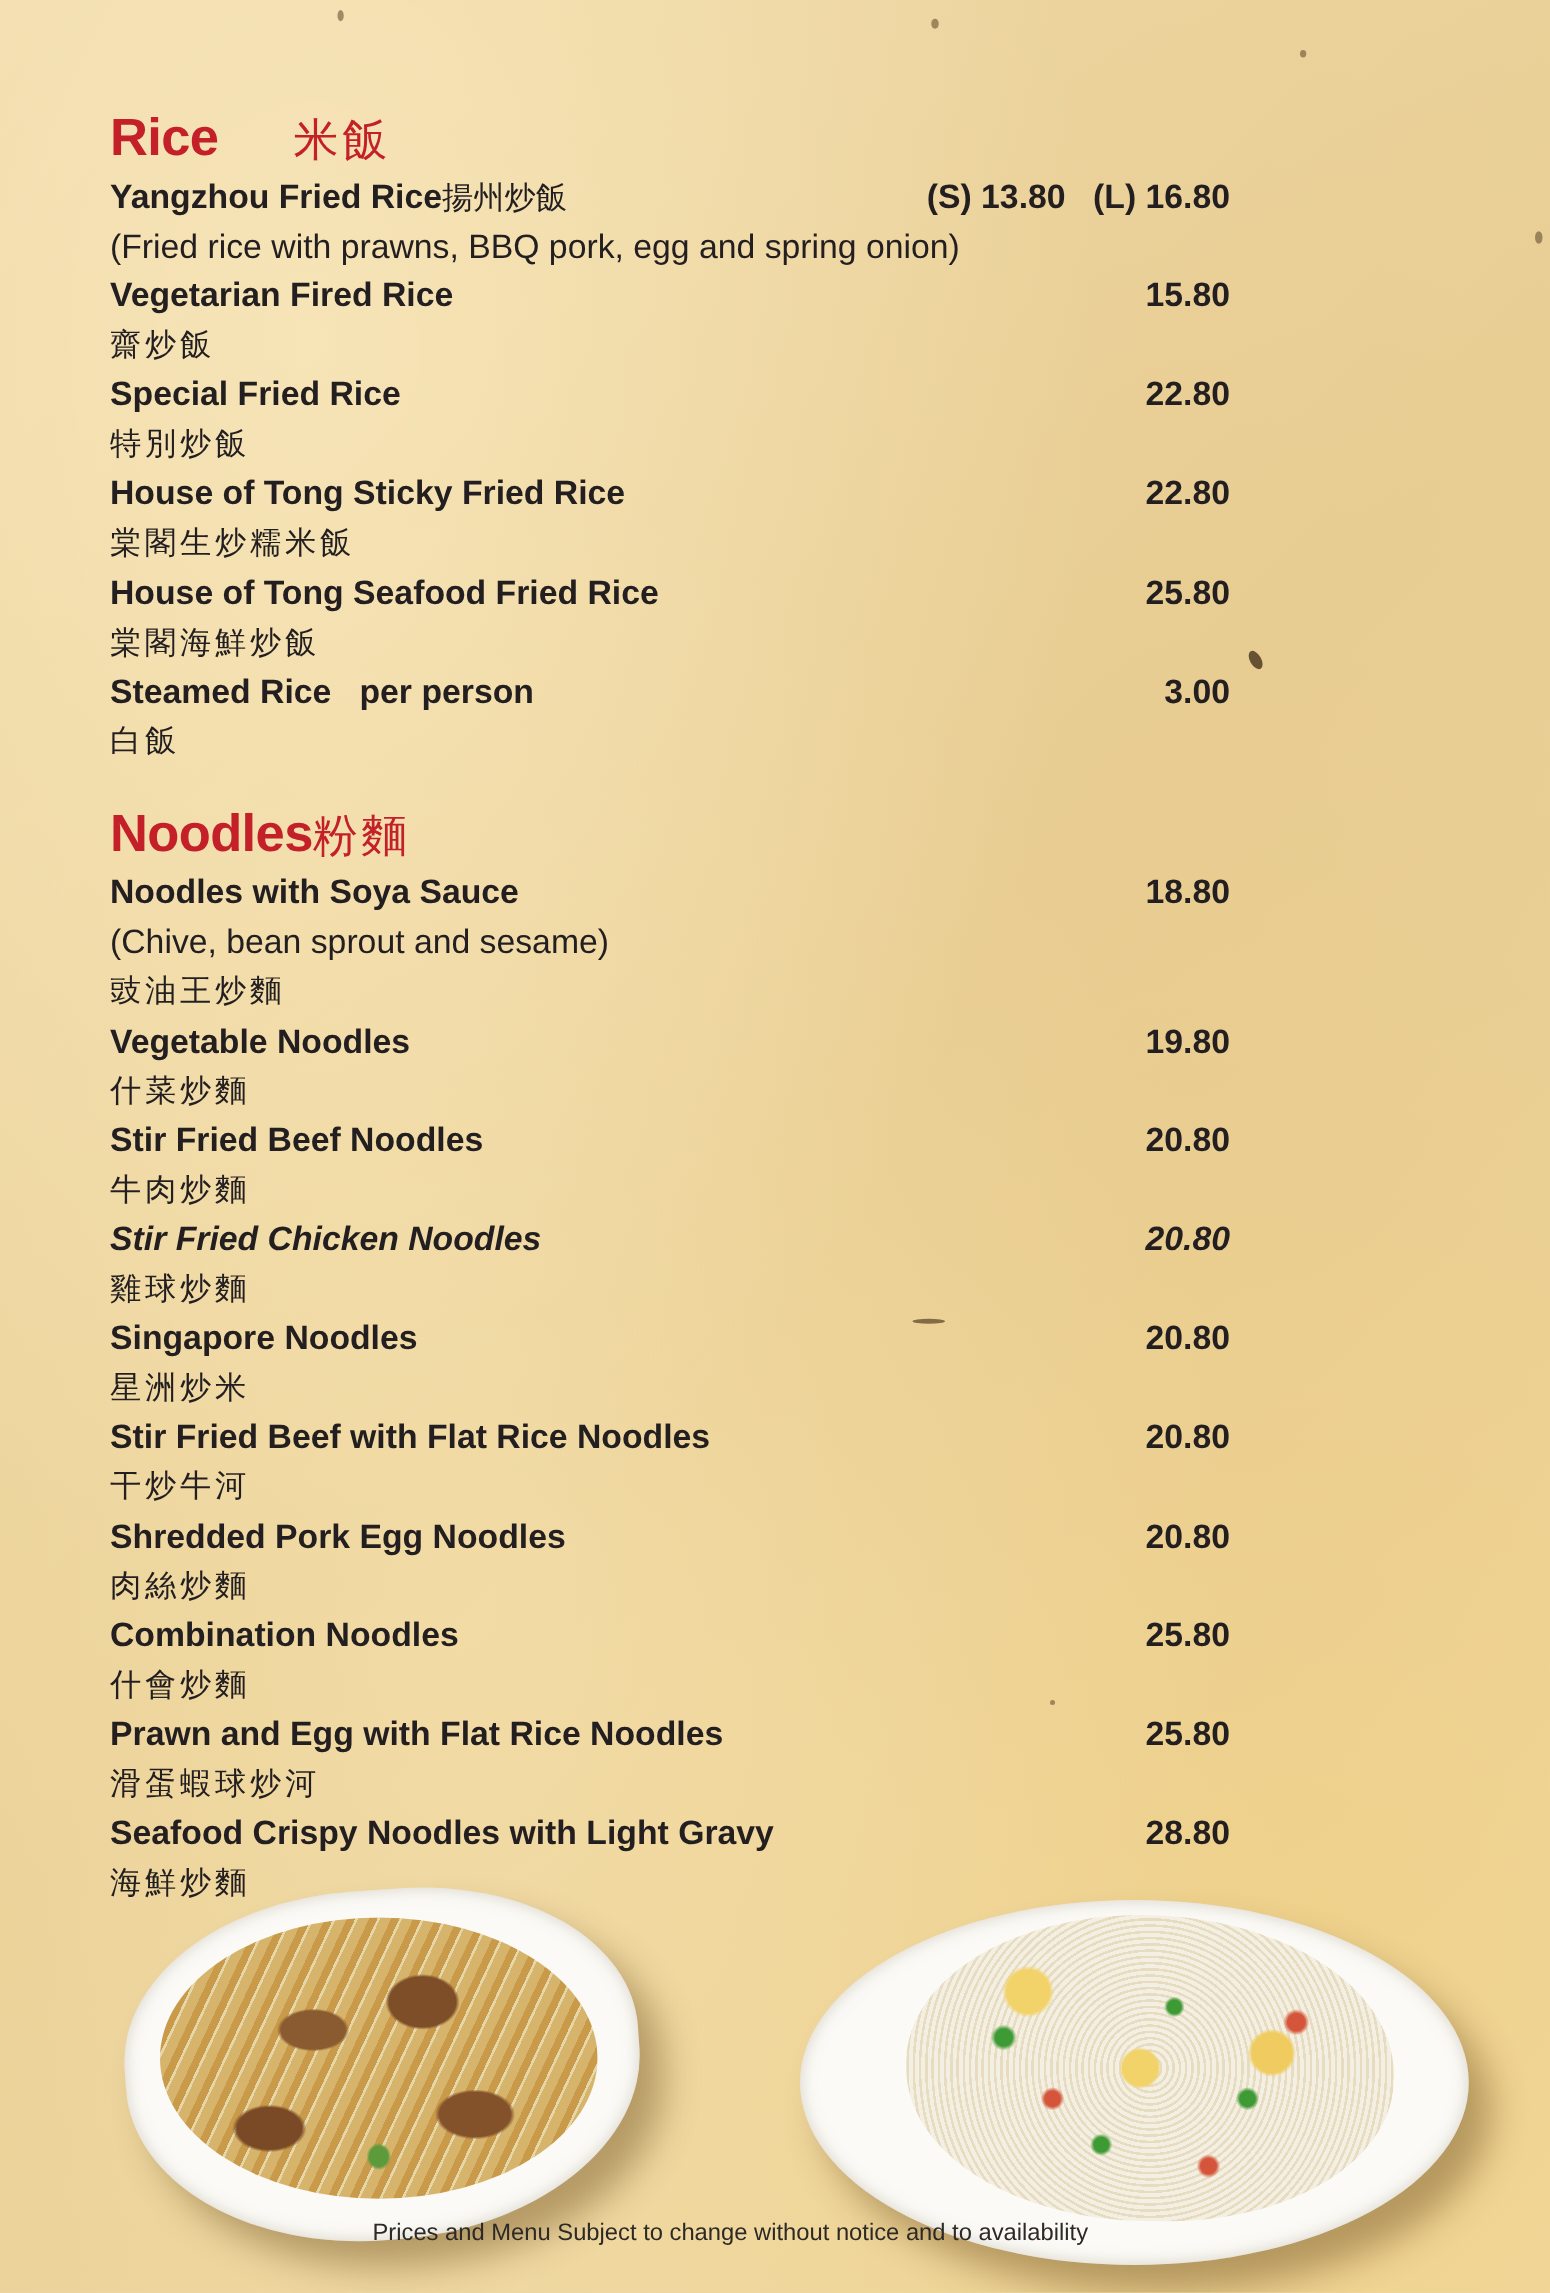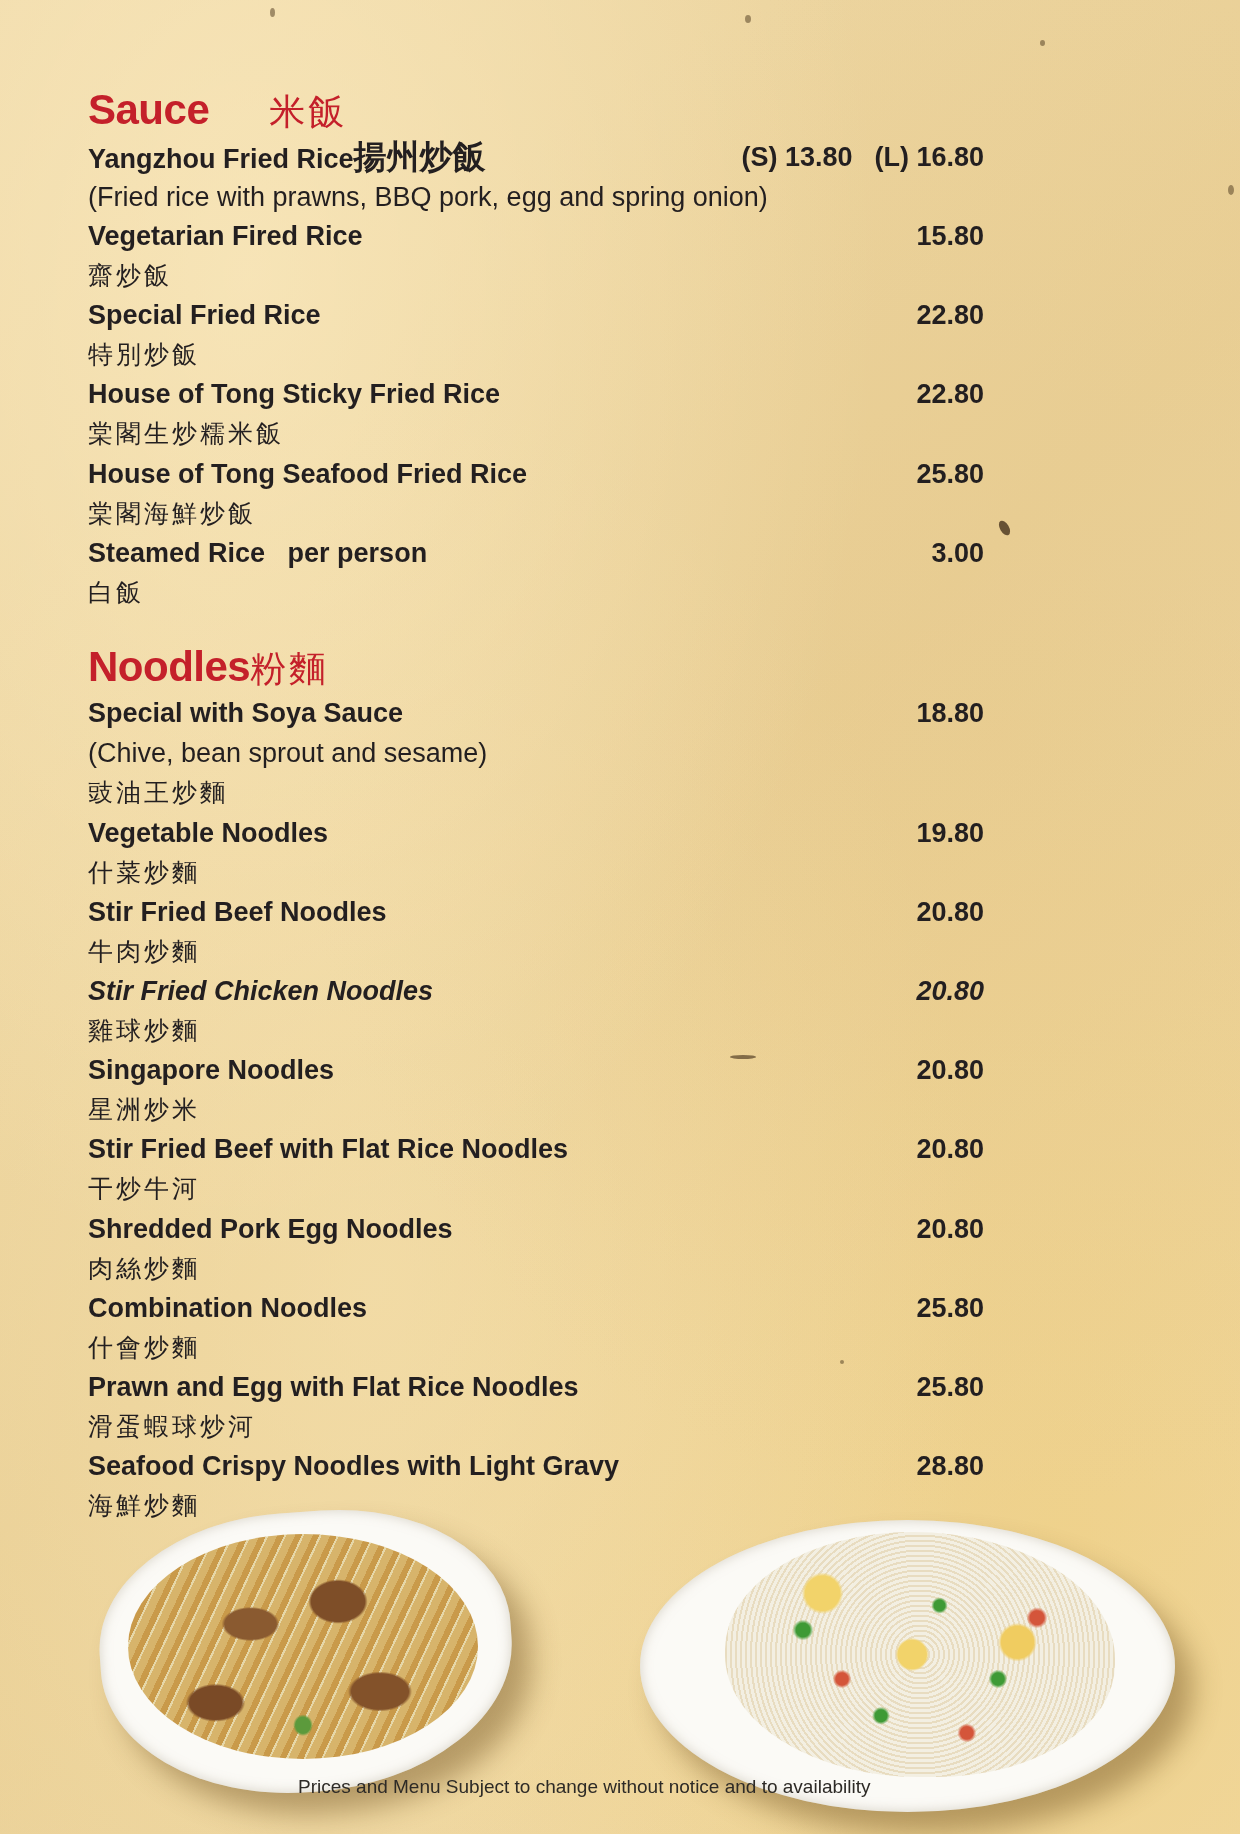--- a/index.html
+++ b/index.html
@@ -21,21 +21,21 @@
     position: absolute; left: 0; color: #c4202a;
     font-family: "Liberation Sans", sans-serif; font-weight: bold; font-size: 42px;
     letter-spacing: -0.5px; white-space: nowrap;
   }
   .section-title .zh { font-family: "DejaVu Serif", serif; font-weight: normal; font-size: 36px; text-align: right; }
   .row {
     position: absolute; left: 0; width: 896px; height: 40px; line-height: 40px;
     white-space: nowrap;
   }
   .name { font-family: "Liberation Sans", sans-serif; font-weight: bold; font-size: 27px; }
-  .name .zh-inline { font-family: "DejaVu Serif", serif; font-weight: bold; font-size: 33px; margin-top: 33px; }
+  .name .zh-inline { font-family: "DejaVu Serif", serif; font-weight: normal; font-size: 25px; margin-top: 33px; }
   .desc { font-family: "Liberation Sans", sans-serif; font-weight: normal; font-size: 27px; }
   .zh { font-family: "DejaVu Serif", serif; font-size: 25px; letter-spacing: 3px; }
   .price {
     position: absolute; right: 0; top: 0;
     font-family: "Liberation Sans", sans-serif; font-weight: bold; font-size: 27px;
   }
   .price .gap { display: inline-block; width: 22px; }
   .plate {
     position: absolute; border-radius: 50%; background: #fbfaf6;
     box-shadow: 18px 22px 28px rgba(110,80,30,0.45), inset 0 0 12px rgba(180,170,150,0.5);
@@ -54,21 +54,21 @@
 <div class="speck" style="left:745px;top:15px;width:6px;height:8px;"></div>
 <div class="speck" style="left:1040px;top:40px;width:5px;height:6px;"></div>
 <div class="speck" style="left:1000px;top:520px;width:9px;height:16px;transform:rotate(-30deg);background:rgba(60,40,20,0.75);"></div>
 <div class="speck" style="left:730px;top:1055px;width:26px;height:4px;background:rgba(60,40,20,0.6);"></div>
 <div class="speck" style="left:1228px;top:185px;width:6px;height:10px;"></div>
 <div class="speck" style="left:840px;top:1360px;width:4px;height:4px;"></div>
 
 <div class="menu">
 
   <div class="section-title" style="top:86px;">
-    <span>Sauce</span><span style="display:inline-block;width:60px;"></span><span class="zh">米飯</span>
+    <span>Rice</span><span style="display:inline-block;width:60px;"></span><span class="zh">米飯</span>
   </div>
 
   <div class="row" style="top:137px;">
     <span class="name"><span>Yangzhou Fried Rice</span><span class="zh-inline">揚州炒飯</span></span>
     <span class="price"><span>(S) 13.80</span><span class="gap"></span><span>(L) 16.80</span></span>
   </div>
   <div class="row" style="top:177px;">
     <span class="desc">(Fried rice with prawns, BBQ pork, egg and spring onion)</span>
   </div>
 
@@ -100,21 +100,21 @@
     <span class="name" style="white-space:pre;">Steamed Rice   per person</span>
     <span class="price">3.00</span>
   </div>
   <div class="row" style="top:573px;"><span class="zh">白飯</span></div>
 
   <div class="section-title" style="top:643px;">
     <span>Noodles</span><span class="zh">粉麵</span>
   </div>
 
   <div class="row" style="top:693px;">
-    <span class="name">Special with Soya Sauce</span>
+    <span class="name">Noodles with Soya Sauce</span>
     <span class="price">18.80</span>
   </div>
   <div class="row" style="top:733px;"><span class="desc">(Chive, bean sprout and sesame)</span></div>
   <div class="row" style="top:773px;"><span class="zh">豉油王炒麵</span></div>
 
   <div class="row" style="top:813px;">
     <span class="name">Vegetable Noodles</span>
     <span class="price">19.80</span>
   </div>
   <div class="row" style="top:853px;"><span class="zh">什菜炒麵</span></div>

